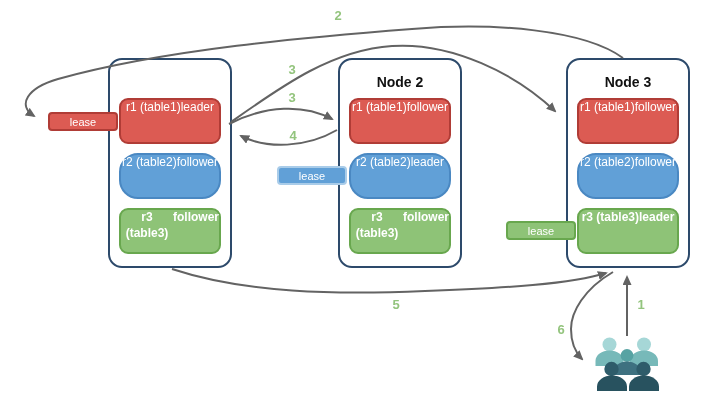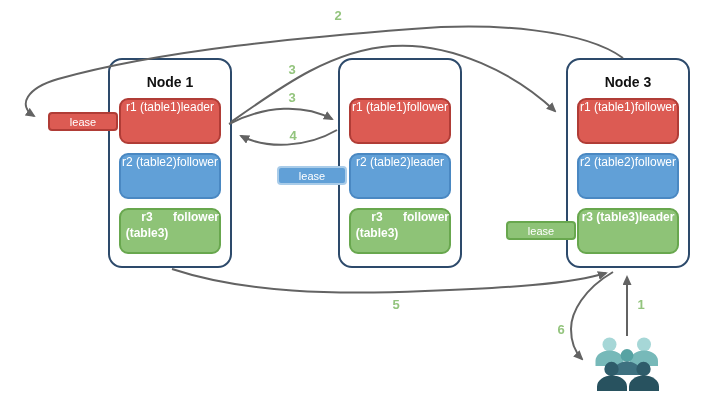--- a/index.html
+++ b/index.html
@@ -16,21 +16,21 @@
     text-align:center;margin-top:14px;font-weight:bold;font-size:14px;color:#111111;
   }
   .rep{
     position:absolute;left:50%;transform:translateX(-50%);width:102px;height:46px;
     border-radius:9px;border:2px solid;box-sizing:border-box;color:#ffffff;
     font-size:12px;text-align:center;display:flex;flex-direction:row;
     justify-content:center;line-height:1.3;
   }
   .rep.row0{top:38px;} .rep.row1{top:93px;} .rep.row2{top:148px;}
   .rep.red{background:#dc5b53;border-color:#b03c36;}
-  .rep.blue{background:#61a0d7;border-color:#4a88c2;}
+  .rep.blue{background:#61a0d7;border-color:#4a88c2;border-radius:19px;}
   .rep.green{background:#8ec377;border-color:#68a74e;font-weight:bold;}
   .lease{
     position:absolute;width:70px;height:19px;border-radius:4px;border:2px solid;
     box-sizing:border-box;color:#ffffff;font-size:11px;display:flex;
     align-items:center;justify-content:center;
   }
   #lease-red{left:48px;top:112px;background:#dc5b53;border-color:#b03c36;}
   #lease-blue{left:277px;top:166px;background:#61a0d7;border-color:#a9cce9;}
   #lease-green{left:506px;top:221px;background:#8ec377;border-color:#68a74e;}
   .step{
@@ -45,36 +45,36 @@
   #step1{left:633px;top:297px;}
   #step6{left:553px;top:322px;}
   .overlay{position:absolute;left:0;top:0;width:704px;height:405px;pointer-events:none;}
 </style>
 </head>
 <body>
 
 <div class="canvas">
 
   <div class="node" id="node1">
-    <div class="node-title">Node 1</div>
     <div class="rep red row0">
       <span>r1 (table1)</span>
       <span>leader</span>
     </div>
     <div class="rep blue row1">
       <span>r2 (table2)</span>
       <span>follower</span>
     </div>
     <div class="rep green row2">
       <span>r3 (table3)</span>
       <span>follower</span>
     </div>
   </div>
 
   <div class="node" id="node2">
+    <div class="node-title">Node 2</div>
     <div class="rep red row0">
       <span>r1 (table1)</span>
       <span>follower</span>
     </div>
     <div class="rep blue row1">
       <span>r2 (table2)</span>
       <span>leader</span>
     </div>
     <div class="rep green row2">
       <span>r3 (table3)</span>

